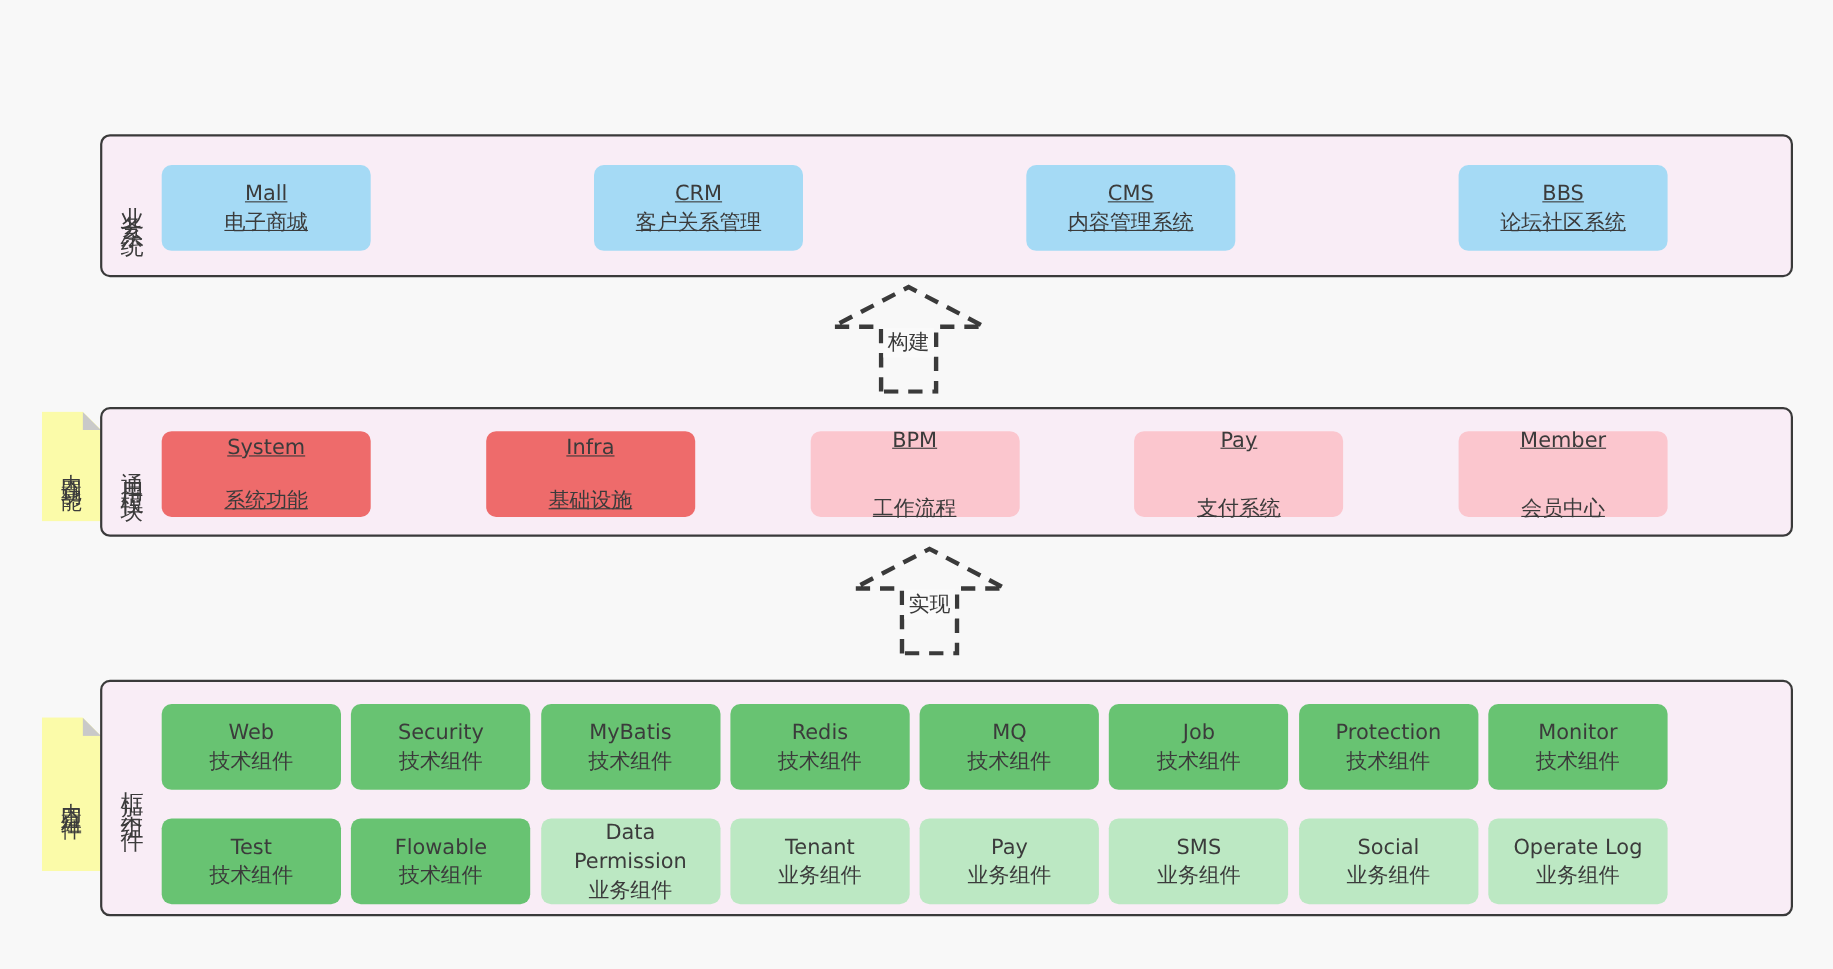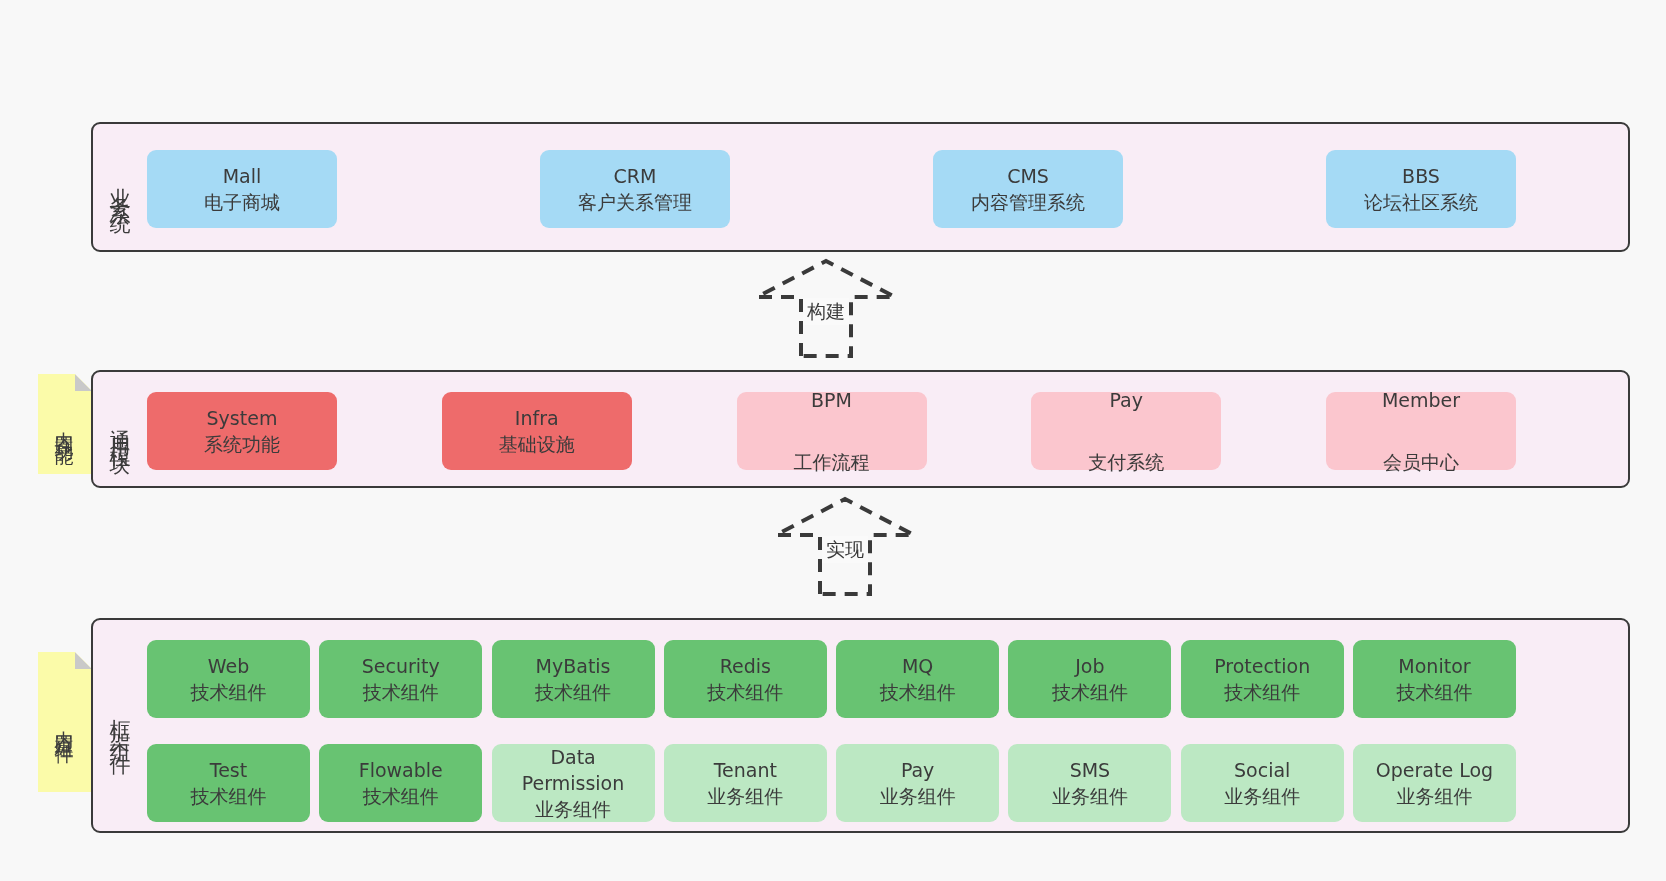--- a/index.html
+++ b/index.html
@@ -58,25 +58,25 @@
     height: 78px;
     border-radius: 9px;
     display: flex;
     flex-direction: column;
     align-items: center;
     justify-content: center;
     text-align: center;
     box-sizing: border-box;
     padding: 2px 6px;
   }
-  .box.wide   { width: 190px; }
+  .box.wide   { width: 190px; text-decoration: underline; }
   .box.narrow { width: 163px; }
   .box-en, .box-zh { font-size: 19px; line-height: 26px; color: var(--text); }
   .blue       { background: var(--blue-box); }
-  .red        { background: var(--red-box); }
+  .red        { background: var(--red-box); justify-content: space-between; }
   .pink       { background: var(--pink-box); gap: 36px; }
   .green      { background: var(--green-box); }
   .lightgreen { background: var(--lightgreen-box); }
 
   
   .arrow {
     position: absolute;
     width: 140px;
     height: 100px;
   }

